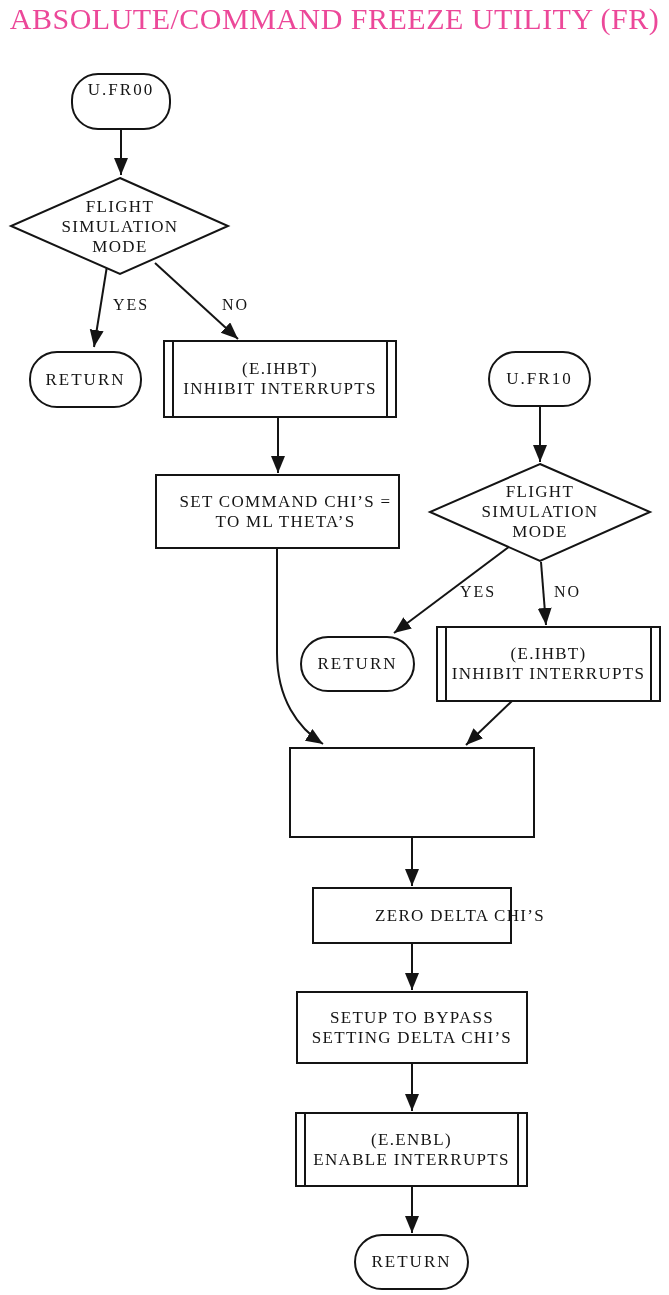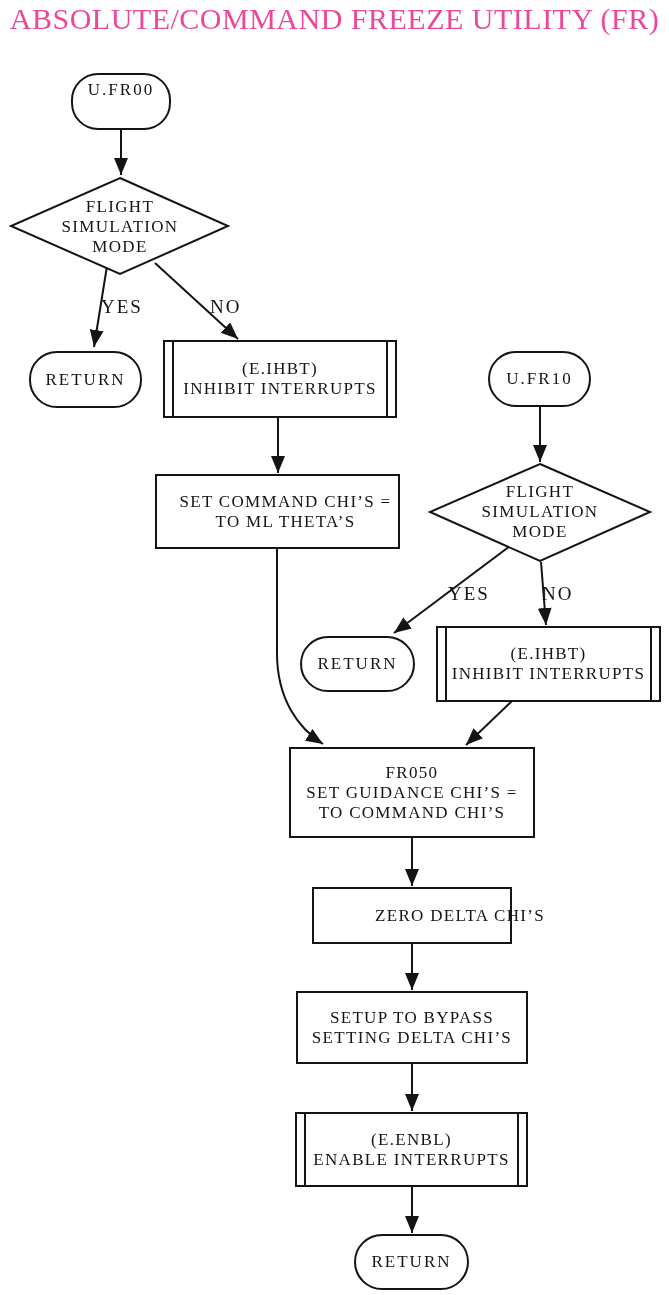--- a/index.html
+++ b/index.html
@@ -16,22 +16,23 @@
   .chart-svg .shape{fill:#ffffff;stroke:#141414;stroke-width:2;}
   .chart-svg .conn{fill:none;stroke:#141414;stroke-width:2;}
   .chart-svg .bar{stroke:#141414;stroke-width:2;}
   .node-label{
     position:absolute;display:flex;align-items:center;justify-content:center;
     text-align:center;white-space:pre-line;font-size:17px;line-height:20px;
     letter-spacing:1.3px;pointer-events:none;
   }
   .t-label{letter-spacing:2px;font-size:17px;}
   .edge-label{
-    position:absolute;font-size:19px;letter-spacing:2px;white-space:nowrap;
+    position:absolute;font-size:16px;letter-spacing:2px;white-space:nowrap;
     pointer-events:none;
+    padding-left:12px;
   }
 </style>
 </head>
 <body>
 
 <div class="page">
 
   <h1 class="title">ABSOLUTE/COMMAND FREEZE UTILITY (FR)</h1>
 
   <svg class="chart-svg" width="669" height="1295" viewBox="0 0 669 1295">
@@ -99,23 +100,20 @@
   <div class="node-label t-label" style="left:489px;top:352px;width:101px;height:54px;">U.FR10</div>
   <div class="node-label" style="left:455px;top:467px;width:170px;height:90px;">FLIGHT
 SIMULATION
 MODE</div>
   <div class="edge-label" style="left:448px;top:583px;">YES</div>
   <div class="edge-label" style="left:542px;top:583px;">NO</div>
   <div class="node-label t-label" style="left:301px;top:637px;width:113px;height:54px;">RETURN</div>
   <div class="node-label" style="left:446px;top:627px;width:205px;height:74px;">(E.IHBT)
 INHIBIT INTERRUPTS</div>
 
-  <div class="node-label" style="left:290px;top:748px;width:244px;height:89px;">FR050
-SET GUIDANCE CHI’S =
-TO COMMAND CHI’S</div>
   <div class="node-label" style="left:313px;top:888px;width:198px;height:55px;margin-left:48px;">ZERO DELTA CHI’S</div>
   <div class="node-label" style="left:305px;top:1113px;width:213px;height:73px;">(E.ENBL)
 ENABLE INTERRUPTS</div>
   <div class="node-label" style="left:297px;top:992px;width:230px;height:71px;">SETUP TO BYPASS
 SETTING DELTA CHI’S</div>
   <div class="node-label t-label" style="left:355px;top:1235px;width:113px;height:54px;">RETURN</div>
 
 </div>
 
 </body></html>

